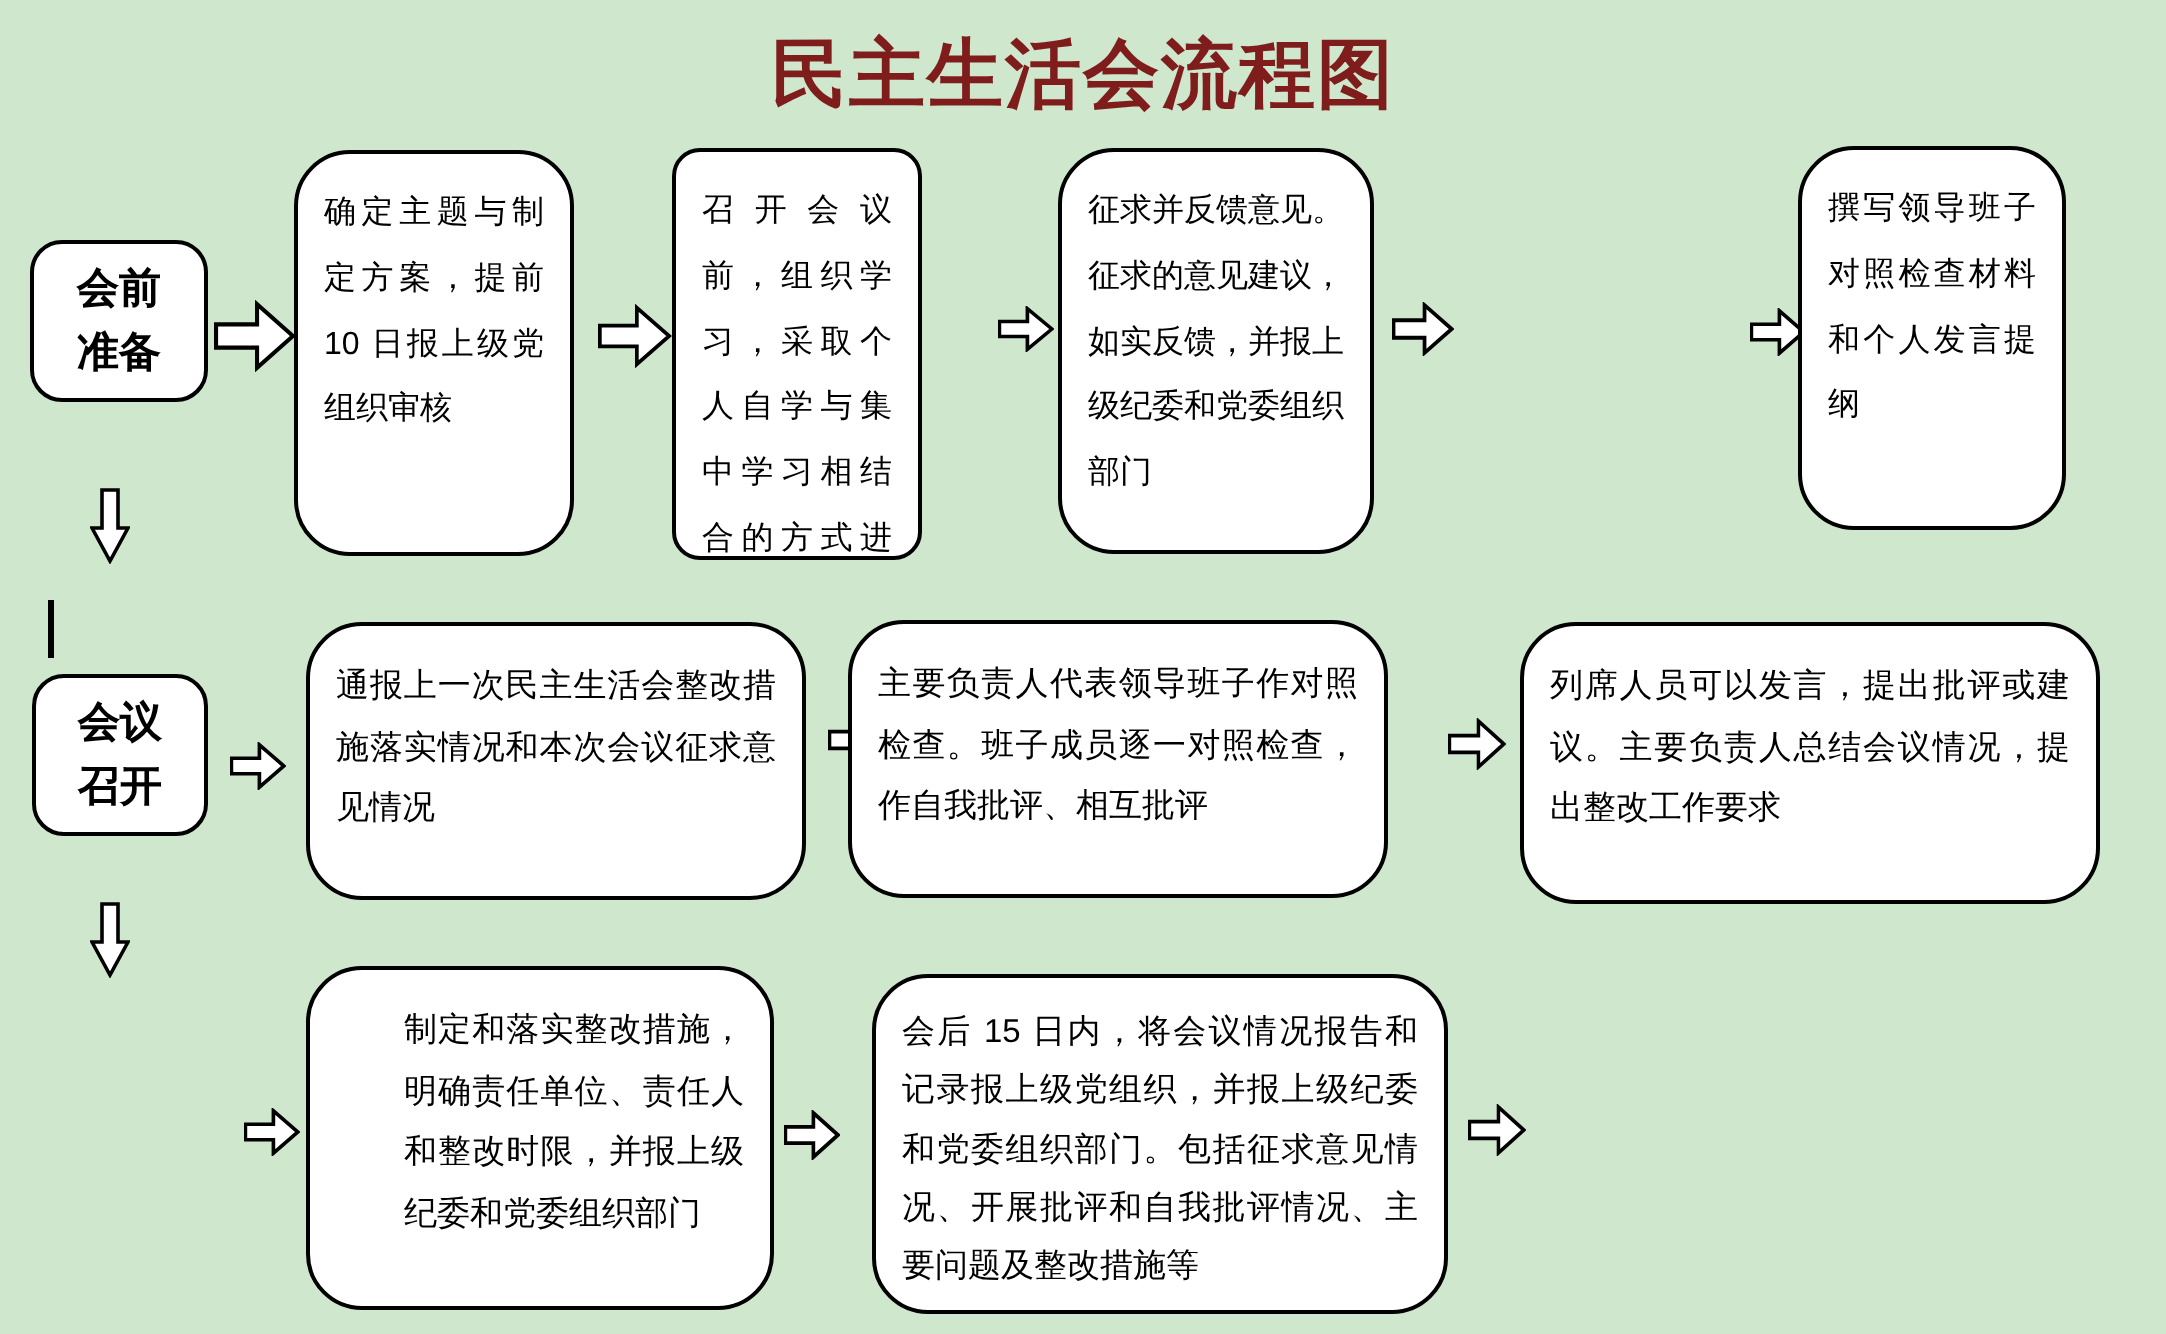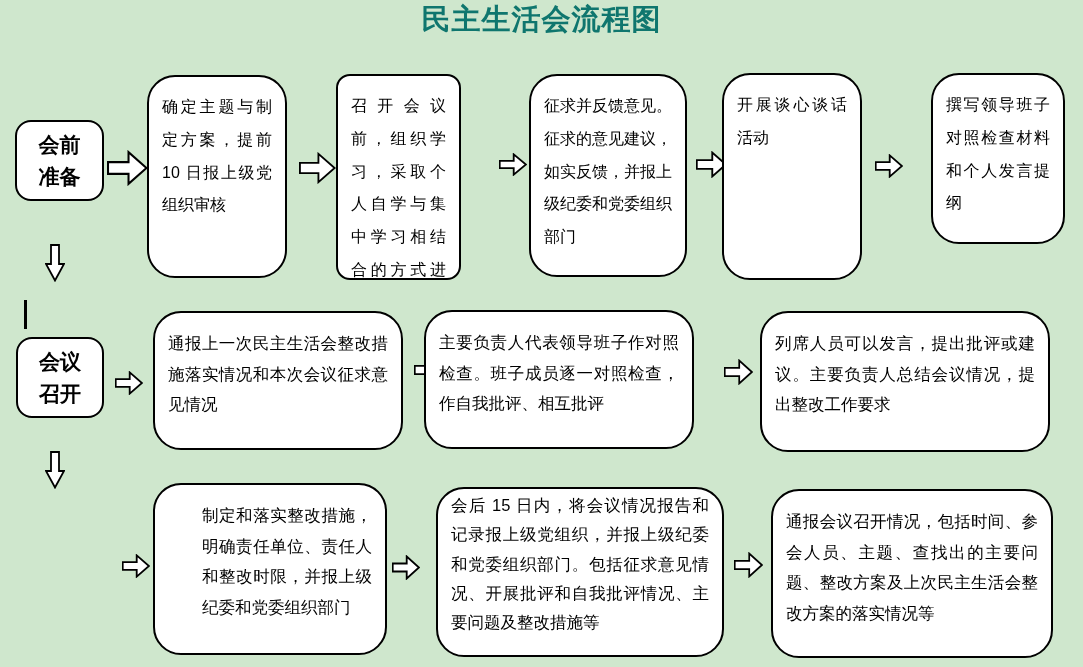--- a/index.html
+++ b/index.html
@@ -9,26 +9,26 @@
   }
   .canvas {
     position: relative;
     width: 1083px;
     height: 667px;
     background: #cfe7cd;
     overflow: hidden;
   }
   .title {
     position: absolute;
-    left: 0; top: 0;
+    left: 0; top: 12px;
     width: 100%;
     text-align: center;
-    font-size: 29px;
+    font-size: 38px;
     font-weight: bold;
-    color: #0f766e;
+    color: #7f1d1d;
     letter-spacing: 1px;
   }
   .stage-label {
     position: absolute;
     background: #ffffff;
     border: 2.5px solid #000;
     border-radius: 16px;
     display: flex;
     align-items: center;
     justify-content: center;
@@ -103,31 +103,28 @@
   <div class="step-box lh-wide" style="left:529px; top:74px; width:158px; height:203px;">
     <span class="txt">征求并反馈意见。征求的意见建议，如实反馈，并报上级纪委和党委组织部门</span>
   </div>
 
   <div class="arrow" style="left:696px; top:151px; width:31px; height:27px;">
     <svg viewBox="0 0 40 34" preserveAspectRatio="none">
         <polygon points="1,11.5 21,11.5 21,2 38.5,17 21,32 21,22.5 1,22.5" fill="#ffffff" stroke="#000000" stroke-width="2.4"></polygon>
       </svg>
   </div>
 
-  <div class="step-box lh-wide" style="left:722px; top:73px; width:140px; height:207px;">
-    <span class="txt">开展谈心谈话活动</span>
-  </div>
 
   <div class="arrow" style="left:875px; top:154px; width:28px; height:24px;">
     <svg viewBox="0 0 40 34" preserveAspectRatio="none">
         <polygon points="1,11.5 21,11.5 21,2 38.5,17 21,32 21,22.5 1,22.5" fill="#ffffff" stroke="#000000" stroke-width="2.6"></polygon>
       </svg>
   </div>
 
-  <div class="step-box lh-wide" style="left:931px; top:73px; width:134px; height:171px;">
+  <div class="step-box lh-wide" style="left:899px; top:73px; width:134px; height:192px;">
     <span class="txt">撰写领导班子对照检查材料和个人发言提纲</span>
   </div>
 
   <div class="arrow" style="left:45px; top:244px; width:20px; height:38px;">
     <svg viewBox="0 0 20 38" preserveAspectRatio="none">
         <polygon points="6,1 14,1 14,20 19,20 10,36.5 1,20 6,20" fill="#ffffff" stroke="#000000" stroke-width="1.8"></polygon>
       </svg>
   </div>
 
   <div class="connector-line" style="left:24px; top:300px; width:2.5px; height:29px;"></div>
@@ -181,26 +178,23 @@
     <span class="txt">制定和落实整改措施，明确责任单位、责任人和整改时限，并报上级纪委和党委组织部门</span>
   </div>
 
   <div class="arrow" style="left:392px; top:555px; width:28px; height:25px;">
     <svg viewBox="0 0 40 34" preserveAspectRatio="none">
         <polygon points="1,11.5 21,11.5 21,2 38.5,17 21,32 21,22.5 1,22.5" fill="#ffffff" stroke="#000000" stroke-width="2.6"></polygon>
       </svg>
   </div>
 
   <div class="step-box lh-mid" style="left:436px; top:487px; width:288px; height:170px;">
-    <span class="txt" style="padding-top:2px; line-height:1.78;">会后 15 日内，将会议情况报告和记录报上级党组织，并报上级纪委和党委组织部门。包括征求意见情况、开展批评和自我批评情况、主要问题及整改措施等</span>
+    <span class="txt" style="padding-top:13px; line-height:1.78;">会后 15 日内，将会议情况报告和记录报上级党组织，并报上级纪委和党委组织部门。包括征求意见情况、开展批评和自我批评情况、主要问题及整改措施等</span>
   </div>
 
   <div class="arrow" style="left:734px; top:552px; width:29px; height:26px;">
     <svg viewBox="0 0 40 34" preserveAspectRatio="none">
         <polygon points="1,11.5 21,11.5 21,2 38.5,17 21,32 21,22.5 1,22.5" fill="#ffffff" stroke="#000000" stroke-width="2.4"></polygon>
       </svg>
   </div>
 
-  <div class="step-box lh-mid" style="left:771px; top:489px; width:282px; height:169px;">
-    <span class="txt">通报会议召开情况，包括时间、参会人员、主题、查找出的主要问题、整改方案及上次民主生活会整改方案的落实情况等</span>
-  </div>
 
 </div>
 
 </body></html>

